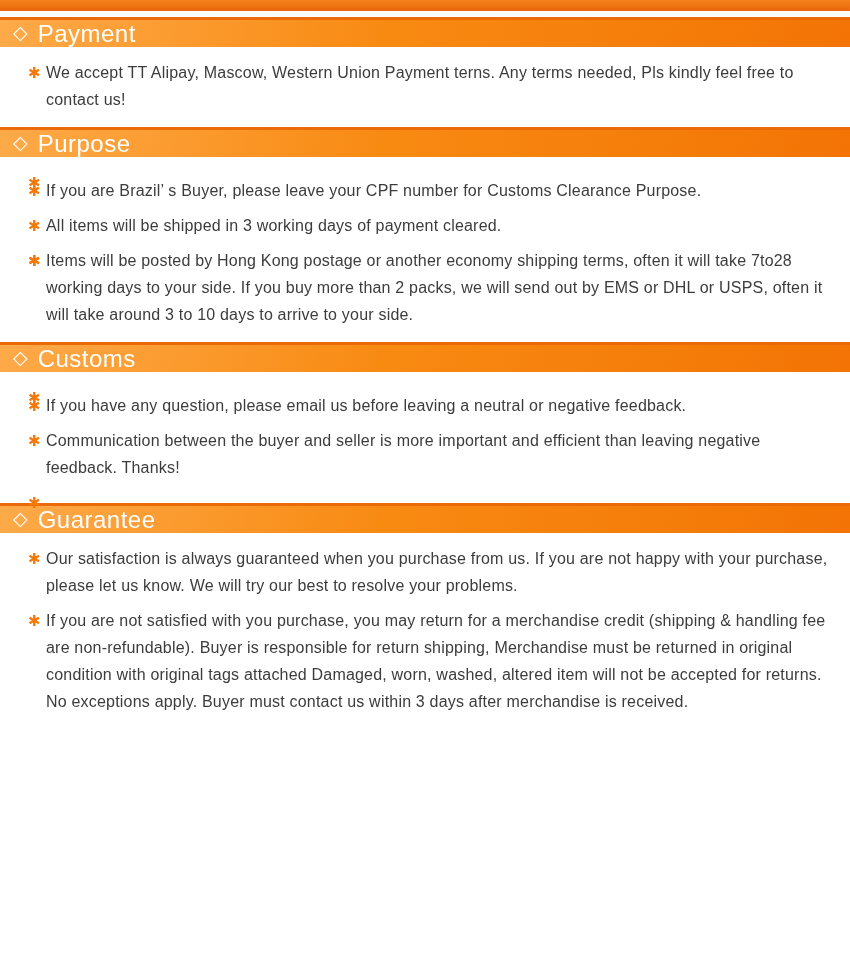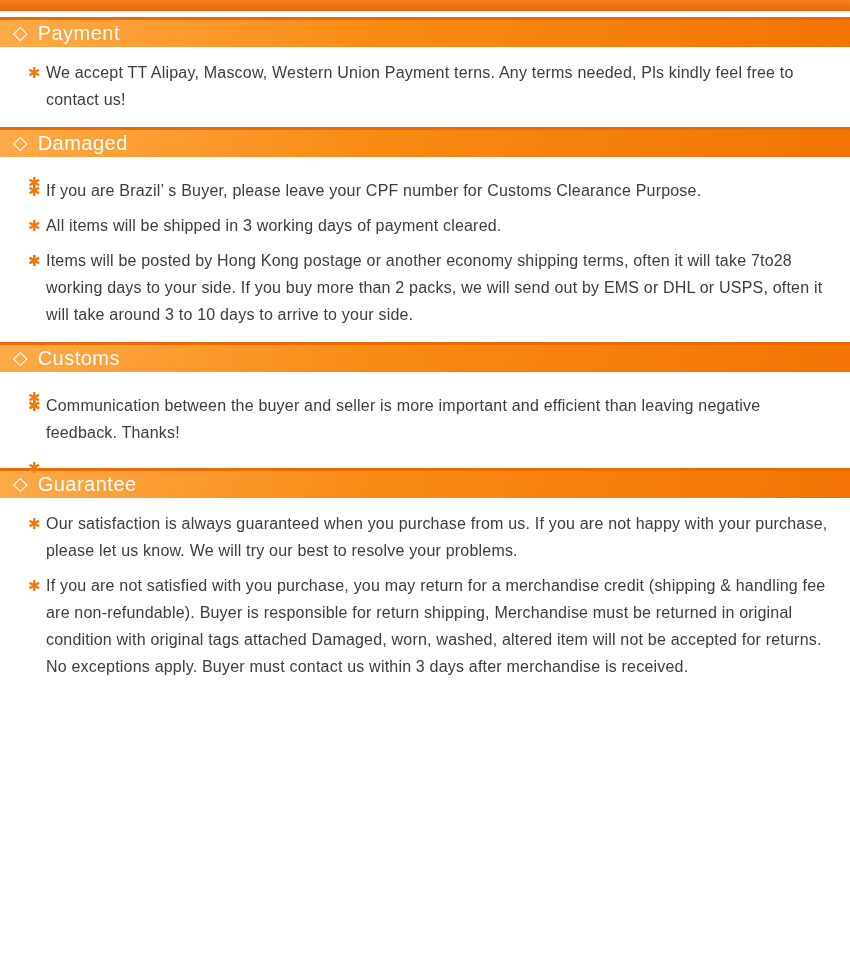--- a/index.html
+++ b/index.html
@@ -34,21 +34,21 @@
     color: #ffffff;
   }
   .diamond {
     font-size: 19px;
     line-height: 1;
     margin-right: 10px;
     color: #ffffff;
     transform: translateY(-1px);
   }
   .section-title {
-    font-size: 20px;
+    font-size: 24px;
     letter-spacing: 0.5px;
     color: #ffffff;
     font-weight: 400;
   }
   .section-body {
     padding: 12px 18px 14px 28px;
   }
   .item {
     position: relative;
     padding-left: 18px;
@@ -81,21 +81,21 @@
   </div>
   <div class="section-body">
     <div class="item">
       <span class="ast">✱</span>
       <span>We accept TT Alipay, Mascow, Western Union Payment terns. Any terms needed, Pls kindly feel free to contact us!</span>
     </div>
   </div>
 
   <div class="section-header">
     <span class="diamond">◇</span>
-    <span class="section-title">Damaged</span>
+    <span class="section-title">Purpose</span>
   </div>
   <div class="section-body">
     <div class="item">
       <span class="ast">✱</span>
     </div>
     <div class="item">
       <span class="ast">✱</span>
       <span>If you are Brazil’ s Buyer, please leave your CPF number for Customs Clearance Purpose.</span>
     </div>
     <div class="item">
@@ -114,20 +114,21 @@
   <div class="section-header">
     <span class="diamond">◇</span>
     <span class="section-title">Customs</span>
   </div>
   <div class="section-body">
     <div class="item">
       <span class="ast">✱</span>
     </div>
     <div class="item">
       <span class="ast">✱</span>
+      <span>If you have any question, please email us before leaving a neutral or negative feedback.</span>
     </div>
     <div class="item">
       <span class="ast">✱</span>
       <span>Communication between the buyer and seller is more important and efficient than leaving negative feedback. Thanks!</span>
     </div>
     <div class="item">
       <span class="ast">✱</span>
     </div>
   </div>
 

